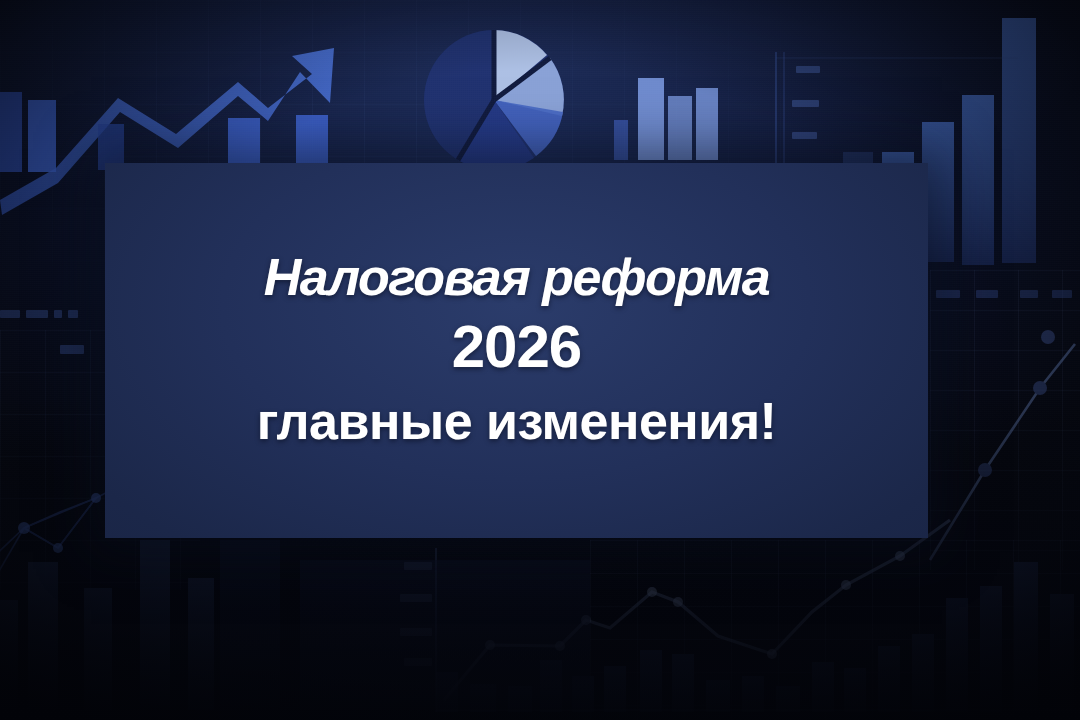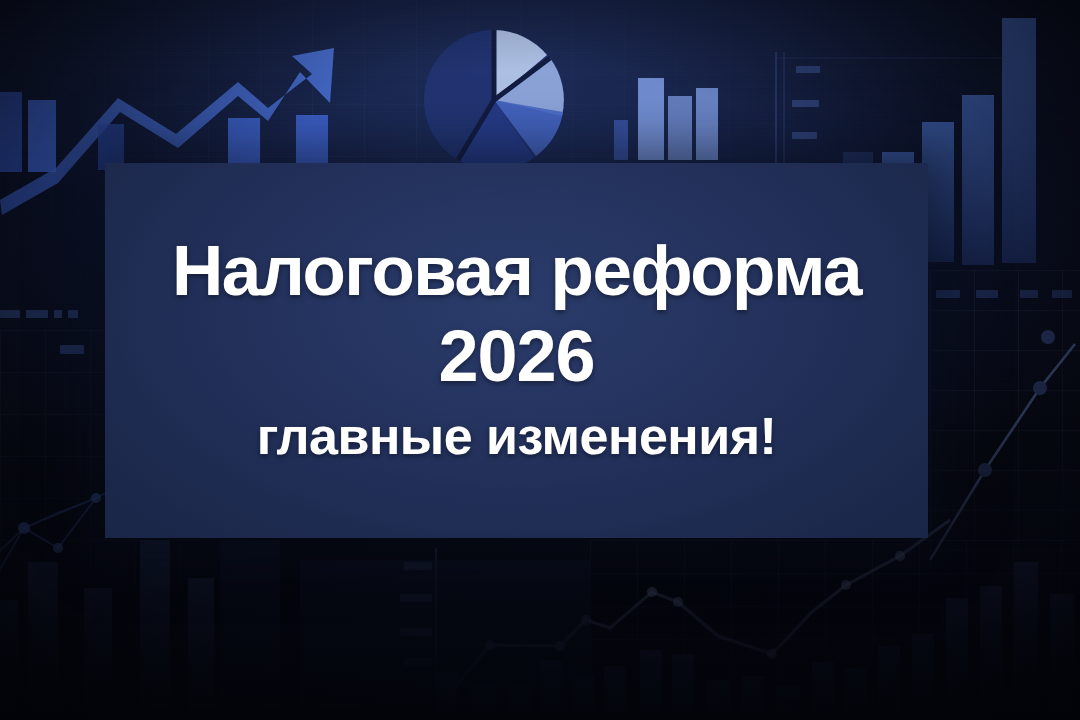--- a/index.html
+++ b/index.html
@@ -82,22 +82,22 @@
     text-align:center;
   }
   .hl-line{
     color:#ffffff;
     font-weight:700;
     letter-spacing:-0.5px;
     line-height:1;
     white-space:nowrap;
     text-shadow:0 2px 5px rgba(4,8,22,.55), 0 0 1px rgba(255,255,255,.35);
   }
-  .hl-1{font-size:71px;margin-top:-4px;letter-spacing:-1.5px;}
-  .hl-2{font-size:72px;margin-top:14px;letter-spacing:-1px;}
+  .hl-1{font-size:52px;margin-top:-4px;letter-spacing:-1.5px;font-style:italic;}
+  .hl-2{font-size:60px;margin-top:14px;letter-spacing:-1px;}
   .hl-3{font-size:52px;margin-top:18px;letter-spacing:-0.5px;}
 </style>
 </head>
 <body>
 
 <div id="stage">
 
   <div class="bg-layer bg-base"></div>
   <div class="bg-layer bg-grid-top"></div>
   <div class="bg-layer bg-grid-left"></div>

